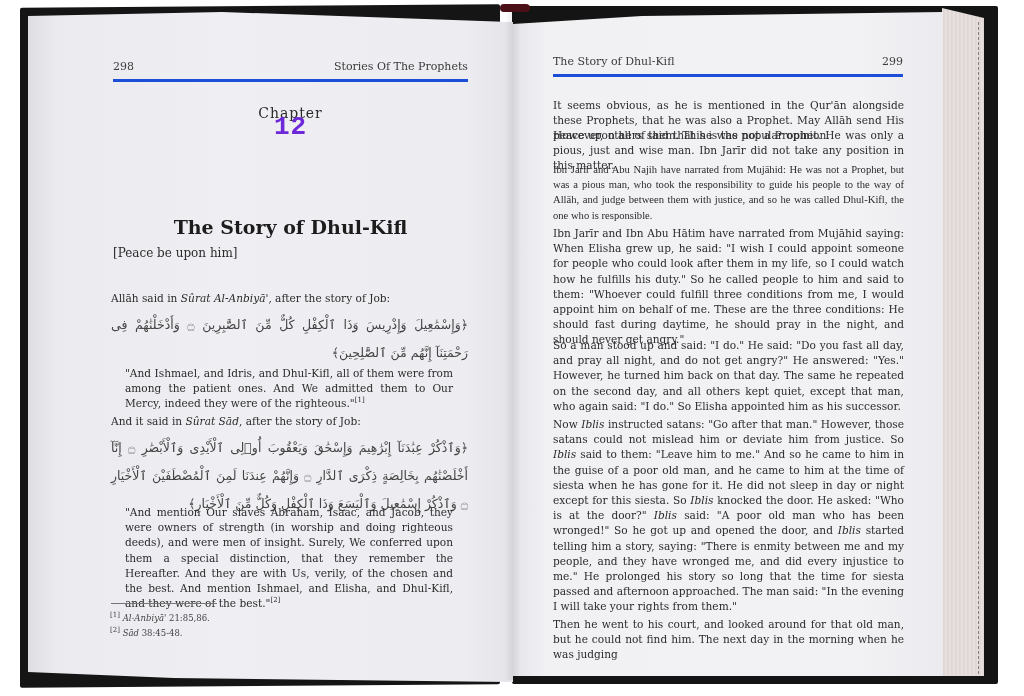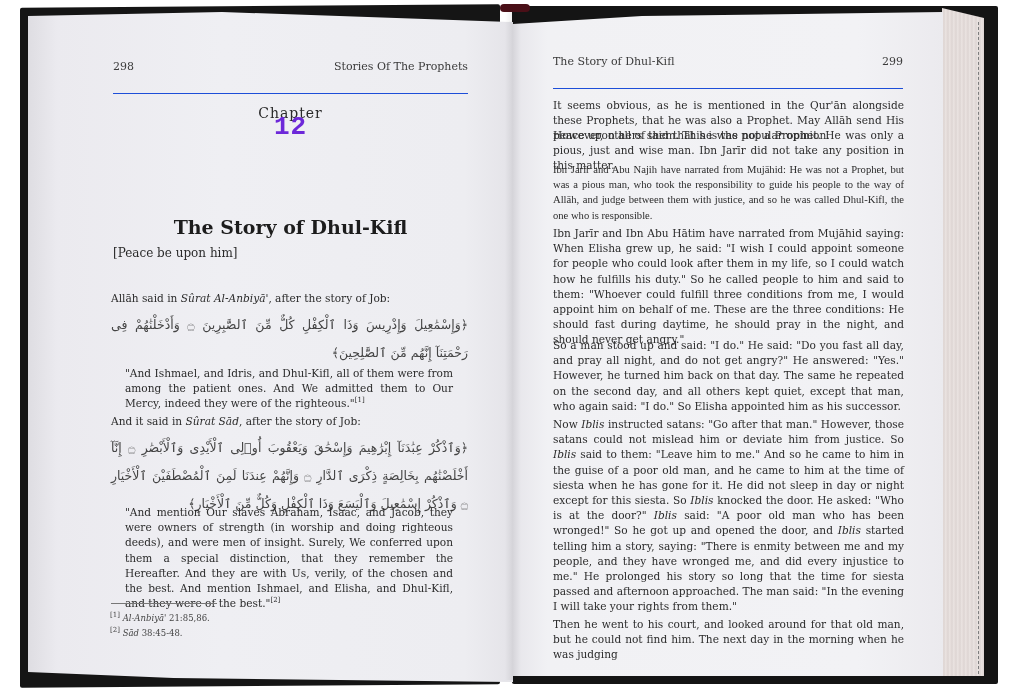--- a/index.html
+++ b/index.html
@@ -43,21 +43,21 @@
   }
   .gutter {
     position: absolute; left: 505px; top: 10px; width: 16px; height: 670px;
     background: linear-gradient(to right, rgba(0,0,0,0) 0%, rgba(0,0,0,0.07) 50%, rgba(0,0,0,0) 100%);
   }
 
   
   .running-head {
     position: absolute; font-size: 11px; color: #3a3a3a;
     display: flex; justify-content: space-between; align-items: flex-end;
-    border-bottom: 1px solid #1d4ed8; padding-bottom: 20px;
+    border-bottom: 3px solid #1d4ed8; padding-bottom: 6px;
   }
   .rh-left { left: 113px; top: 60px; width: 355px; }
   .rh-right { left: 553px; top: 55px; width: 350px; }
 
   .chapter-label {
     position: absolute; left: 113px; top: 93px; width: 355px; text-align: center;
     font-size: 14px; letter-spacing: 1px; color: #2a2a2a; margin-top: 12px;
   }
   .chapter-num {
     position: absolute; left: 113px; top: 112px; width: 355px; text-align: center;

